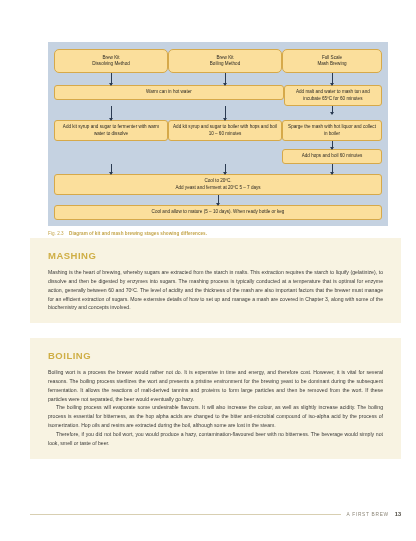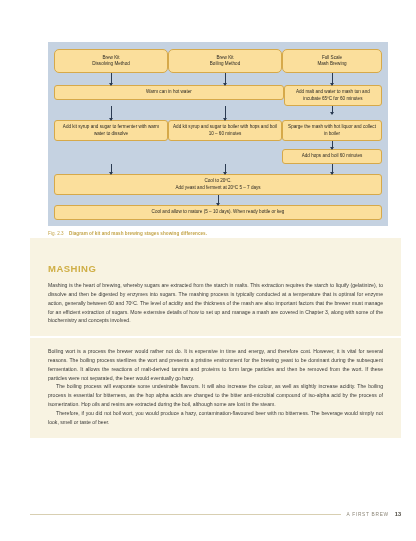--- a/index.html
+++ b/index.html
@@ -146,21 +146,21 @@
     padding: 9px 18px 11px 18px;
   }
   #sec-mashing { top: 238px; }
   #sec-boiling { top: 338px; }
 
   .sec-heading {
     color: #cfae45;
     font-size: 9.5px;
     font-weight: bold;
     letter-spacing: 0.5px;
-    margin: 16px 0 7px 0;
+    margin: 3px 0 7px 0;
   }
   .sec-body p {
     margin: 0;
     font-size: 5.15px;
     line-height: 1.72;
     color: #3a3a38;
     text-align: justify;
   }
   .sec-body p + p { text-indent: 8px; }
 
@@ -319,20 +319,21 @@
   </div>
 
   <div class="section" id="sec-mashing">
     <div class="sec-heading">MASHING</div>
     <div class="sec-body">
       <p>Mashing is the heart of brewing, whereby sugars are extracted from the starch in malts. This extraction requires the starch to liquify (gelatinize), to dissolve and then be digested by enzymes into sugars. The mashing process is typically conducted at a temperature that is optimal for enzyme action, generally between 60 and 70ºC. The level of acidity and the thickness of the mash are also important factors that the brewer must manage for an efficient extraction of sugars. More extensive details of how to set up and manage a mash are covered in Chapter 3, along with some of the biochemistry and concepts involved.</p>
     </div>
   </div>
 
   <div class="section" id="sec-boiling">
+    <div class="sec-heading">BOILING</div>
     <div class="sec-body">
       <p>Boiling wort is a process the brewer would rather not do. It is expensive in time and energy, and therefore cost. However, it is vital for several reasons. The boiling process sterilizes the wort and presents a pristine environment for the brewing yeast to be dominant during the subsequent fermentation. It allows the reactions of malt-derived tannins and proteins to form large particles and then be removed from the wort. If these particles were not separated, the beer would eventually go hazy.</p>
       <p>The boiling process will evaporate some undesirable flavours. It will also increase the colour, as well as slightly increase acidity. The boiling process is essential for bitterness, as the hop alpha acids are changed to the bitter anti-microbial compound of iso-alpha acid by the process of isomerization. Hop oils and resins are extracted during the boil, although some are lost in the steam.</p>
       <p>Therefore, if you did not boil wort, you would produce a hazy, contamination-flavoured beer with no bitterness. The beverage would simply not look, smell or taste of beer.</p>
     </div>
   </div>
 
   <div class="footer">
     <div class="footer-rule"></div>
     <div class="footer-label">A FIRST BREW</div>

